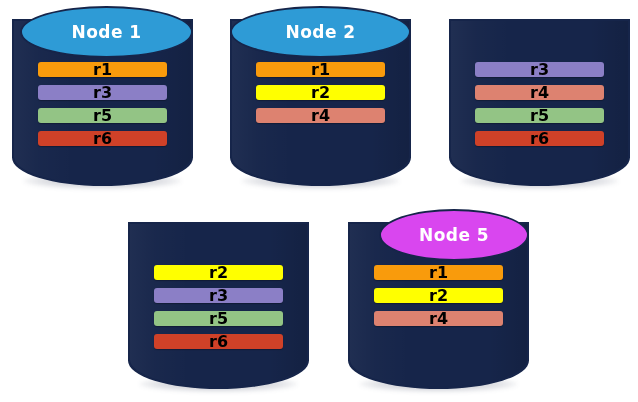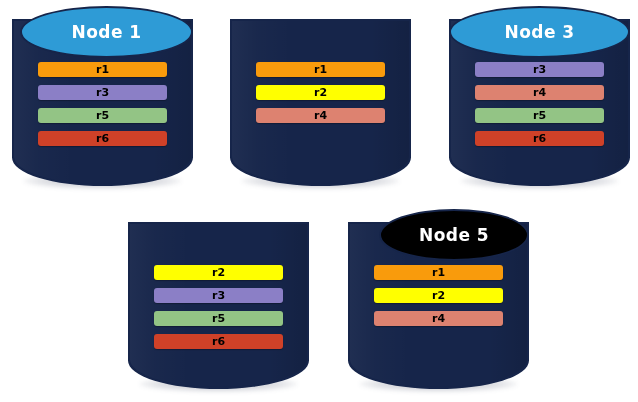--- a/index.html
+++ b/index.html
@@ -115,21 +115,21 @@
     height: 15px;
     border-radius: 3px;
     display: flex;
     align-items: center;
     justify-content: center;
     box-sizing: border-box;
     box-shadow: 0 1px 1px rgba(0,0,0,0.28);
   }
 
   .replica-label {
-    font-size: 11px;
+    font-size: 16px;
     font-weight: bold;
     color: #000000;
     line-height: 1;
     user-select: none;
   }
 </style>
 </head>
 <body style="background: rgb(255, 255, 255);">
 
 <div id="diagram">
@@ -150,38 +150,38 @@
           <span class="replica-label" style="color: rgb(0, 0, 0);">r5</span>
         </div>
         <div class="replica" style="background: rgb(207, 65, 40);">
           <span class="replica-label" style="color: rgb(0, 0, 0);">r6</span>
         </div>
       </div>
     </div>
     <div class="node" style="left: 230px; top: 6px; width: 181px; height: 180px;">
       <div class="cyl-shadow"></div>
       <div class="cyl-body" style="background: rgb(22, 37, 74); border-color: rgb(22, 37, 74);"></div>
+      <div class="cyl-top" style="background: rgb(46, 155, 214); border-color: rgb(22, 37, 74);">
+        <div class="node-label" style="color: rgb(255, 255, 255);">Node  2</div>
+      </div>
       <div class="replica-list">
         <div class="replica" style="background: rgb(249, 155, 12);">
           <span class="replica-label" style="color: rgb(0, 0, 0);">r1</span>
         </div>
         <div class="replica" style="background: rgb(255, 255, 0);">
           <span class="replica-label" style="color: rgb(0, 0, 0);">r2</span>
         </div>
         <div class="replica" style="background: rgb(221, 130, 112);">
           <span class="replica-label" style="color: rgb(0, 0, 0);">r4</span>
         </div>
       </div>
     </div>
     <div class="node" style="left: 449px; top: 6px; width: 181px; height: 180px;">
       <div class="cyl-shadow"></div>
       <div class="cyl-body" style="background: rgb(22, 37, 74); border-color: rgb(22, 37, 74);"></div>
-      <div class="cyl-top" style="background: rgb(46, 155, 214); border-color: rgb(22, 37, 74);">
-        <div class="node-label" style="color: rgb(255, 255, 255);">Node  3</div>
-      </div>
       <div class="replica-list">
         <div class="replica" style="background: rgb(139, 127, 198);">
           <span class="replica-label" style="color: rgb(0, 0, 0);">r3</span>
         </div>
         <div class="replica" style="background: rgb(221, 130, 112);">
           <span class="replica-label" style="color: rgb(0, 0, 0);">r4</span>
         </div>
         <div class="replica" style="background: rgb(147, 196, 133);">
           <span class="replica-label" style="color: rgb(0, 0, 0);">r5</span>
         </div>
@@ -204,21 +204,21 @@
           <span class="replica-label" style="color: rgb(0, 0, 0);">r5</span>
         </div>
         <div class="replica" style="background: rgb(207, 65, 40);">
           <span class="replica-label" style="color: rgb(0, 0, 0);">r6</span>
         </div>
       </div>
     </div>
     <div class="node" style="left: 348px; top: 209px; width: 181px; height: 180px;">
       <div class="cyl-shadow"></div>
       <div class="cyl-body" style="background: rgb(22, 37, 74); border-color: rgb(22, 37, 74);"></div>
-      <div class="cyl-top" style="background: #000000; border-color: rgb(22, 37, 74); margin-left: 31px;">
+      <div class="cyl-top" style="background: #d946ef; border-color: rgb(22, 37, 74); margin-left: 31px;">
         <div class="node-label" style="color: rgb(255, 255, 255);">Node  5</div>
       </div>
       <div class="replica-list">
         <div class="replica" style="background: rgb(249, 155, 12);">
           <span class="replica-label" style="color: rgb(0, 0, 0);">r1</span>
         </div>
         <div class="replica" style="background: rgb(255, 255, 0);">
           <span class="replica-label" style="color: rgb(0, 0, 0);">r2</span>
         </div>
         <div class="replica" style="background: rgb(221, 130, 112);">

